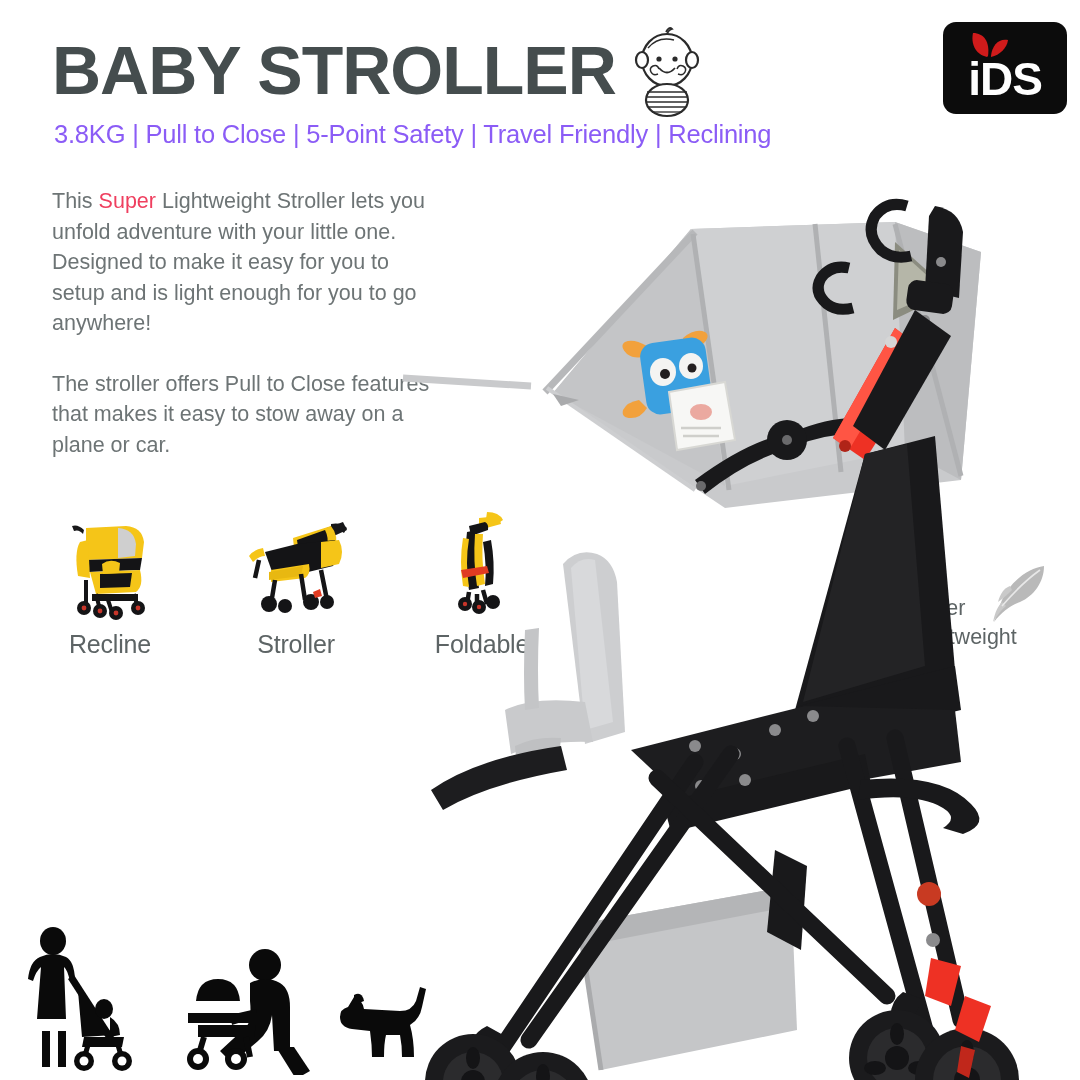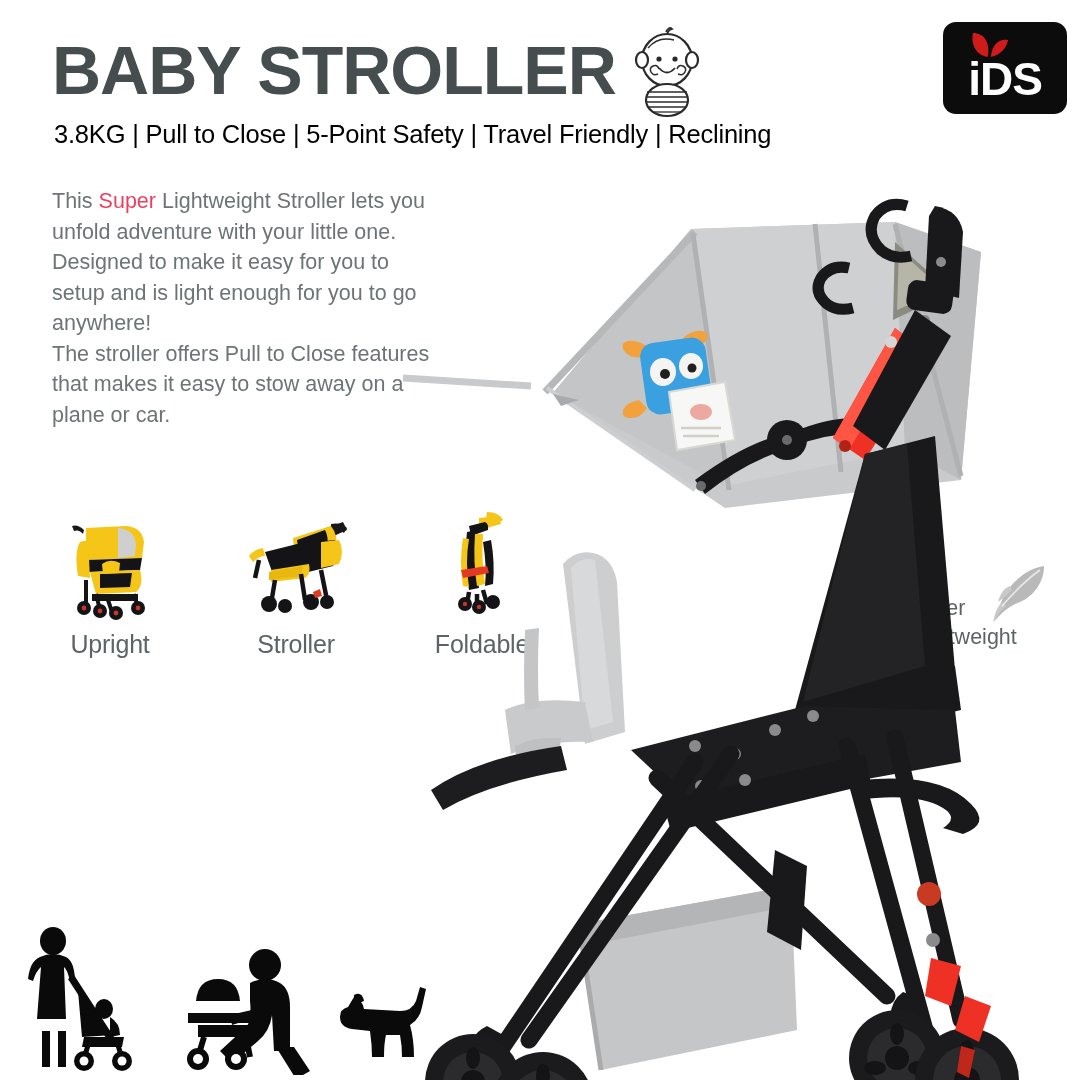--- a/index.html
+++ b/index.html
@@ -13,21 +13,21 @@
   
   .title-row{position:absolute;left:52px;top:22px;display:flex;align-items:center;gap:14px;}
   .title{
     font-size:68px;font-weight:bold;color:#454d4e;letter-spacing:-1px;
     line-height:1;white-space:nowrap;
   }
   .baby-face{width:74px;height:92px;margin-top:4px;}
 
   .subtitle{
     position:absolute;left:54px;top:120px;
-    font-size:25.5px;color:#000000;font-weight:300;white-space:nowrap;
+    font-size:25.5px;color:#8b5cf6;font-weight:300;white-space:nowrap;
     letter-spacing:-0.2px;
   }
 
   
   .logo{
     position:absolute;left:943px;top:22px;width:124px;height:92px;
     background:#0c0c0c;border-radius:13px;
     display:flex;align-items:center;justify-content:center;
   }
   .logo-inner{position:relative;width:92px;height:76px;}
@@ -36,21 +36,21 @@
     font-size:46px;font-weight:bold;color:#fff;letter-spacing:-1px;line-height:1;
   }
   .logo-leaves{position:absolute;left:11px;top:0px;width:40px;height:30px;}
 
   
   .body-copy{
     position:absolute;left:52px;top:186px;width:392px;
     font-size:21.5px;line-height:30.5px;color:#6d7475;font-weight:300;
   }
   .body-copy p{margin:0;}
-  .body-copy p + p{}
+  .body-copy p + p{margin-top:30px;}
   .hl{color:#ef3f5f;}
 
   
   .features{position:absolute;left:40px;top:502px;display:flex;gap:46px;}
   .feature{width:140px;text-align:center;}
   .feature-img{height:118px;display:flex;align-items:flex-end;justify-content:center;}
   .feature-label{
     font-size:25px;color:#5d6465;font-weight:300;margin-top:10px;letter-spacing:-0.2px;
   }
 
@@ -137,21 +137,21 @@
               <circle cx="82" cy="100" r="7"></circle>
           </g>
           <g fill="#c8352a">
             <circle cx="28" cy="100" r="2.4"></circle>
               <circle cx="44" cy="103" r="2.4"></circle>
             <circle cx="60" cy="105" r="2.4"></circle>
               <circle cx="82" cy="100" r="2.4"></circle>
           </g>
         </svg>
       </div>
-      <div class="feature-label">Upright</div>
+      <div class="feature-label">Recline</div>
     </div>
 
     <div class="feature">
       <div class="feature-img">
         <svg width="122" height="112" viewBox="0 0 122 112">
           <path d="M96 16 q10 -2 16 4 l-3 5 q-6 -5 -13 -3 Z" fill="#18181a"></path>
           <path d="M86 22 L108 14 l4 8 -22 10 Z" fill="#18181a"></path>
           <path d="M58 30 L96 18 q8 10 4 22 L60 50 Z" fill="#f5c518"></path>
           <path d="M62 32 L90 22 q4 8 2 16 l-28 8 Z" fill="#141416"></path>
           <path d="M28 40 q-10 2 -14 8 l4 6 q6 -6 12 -6 Z" fill="#f5c518"></path>

